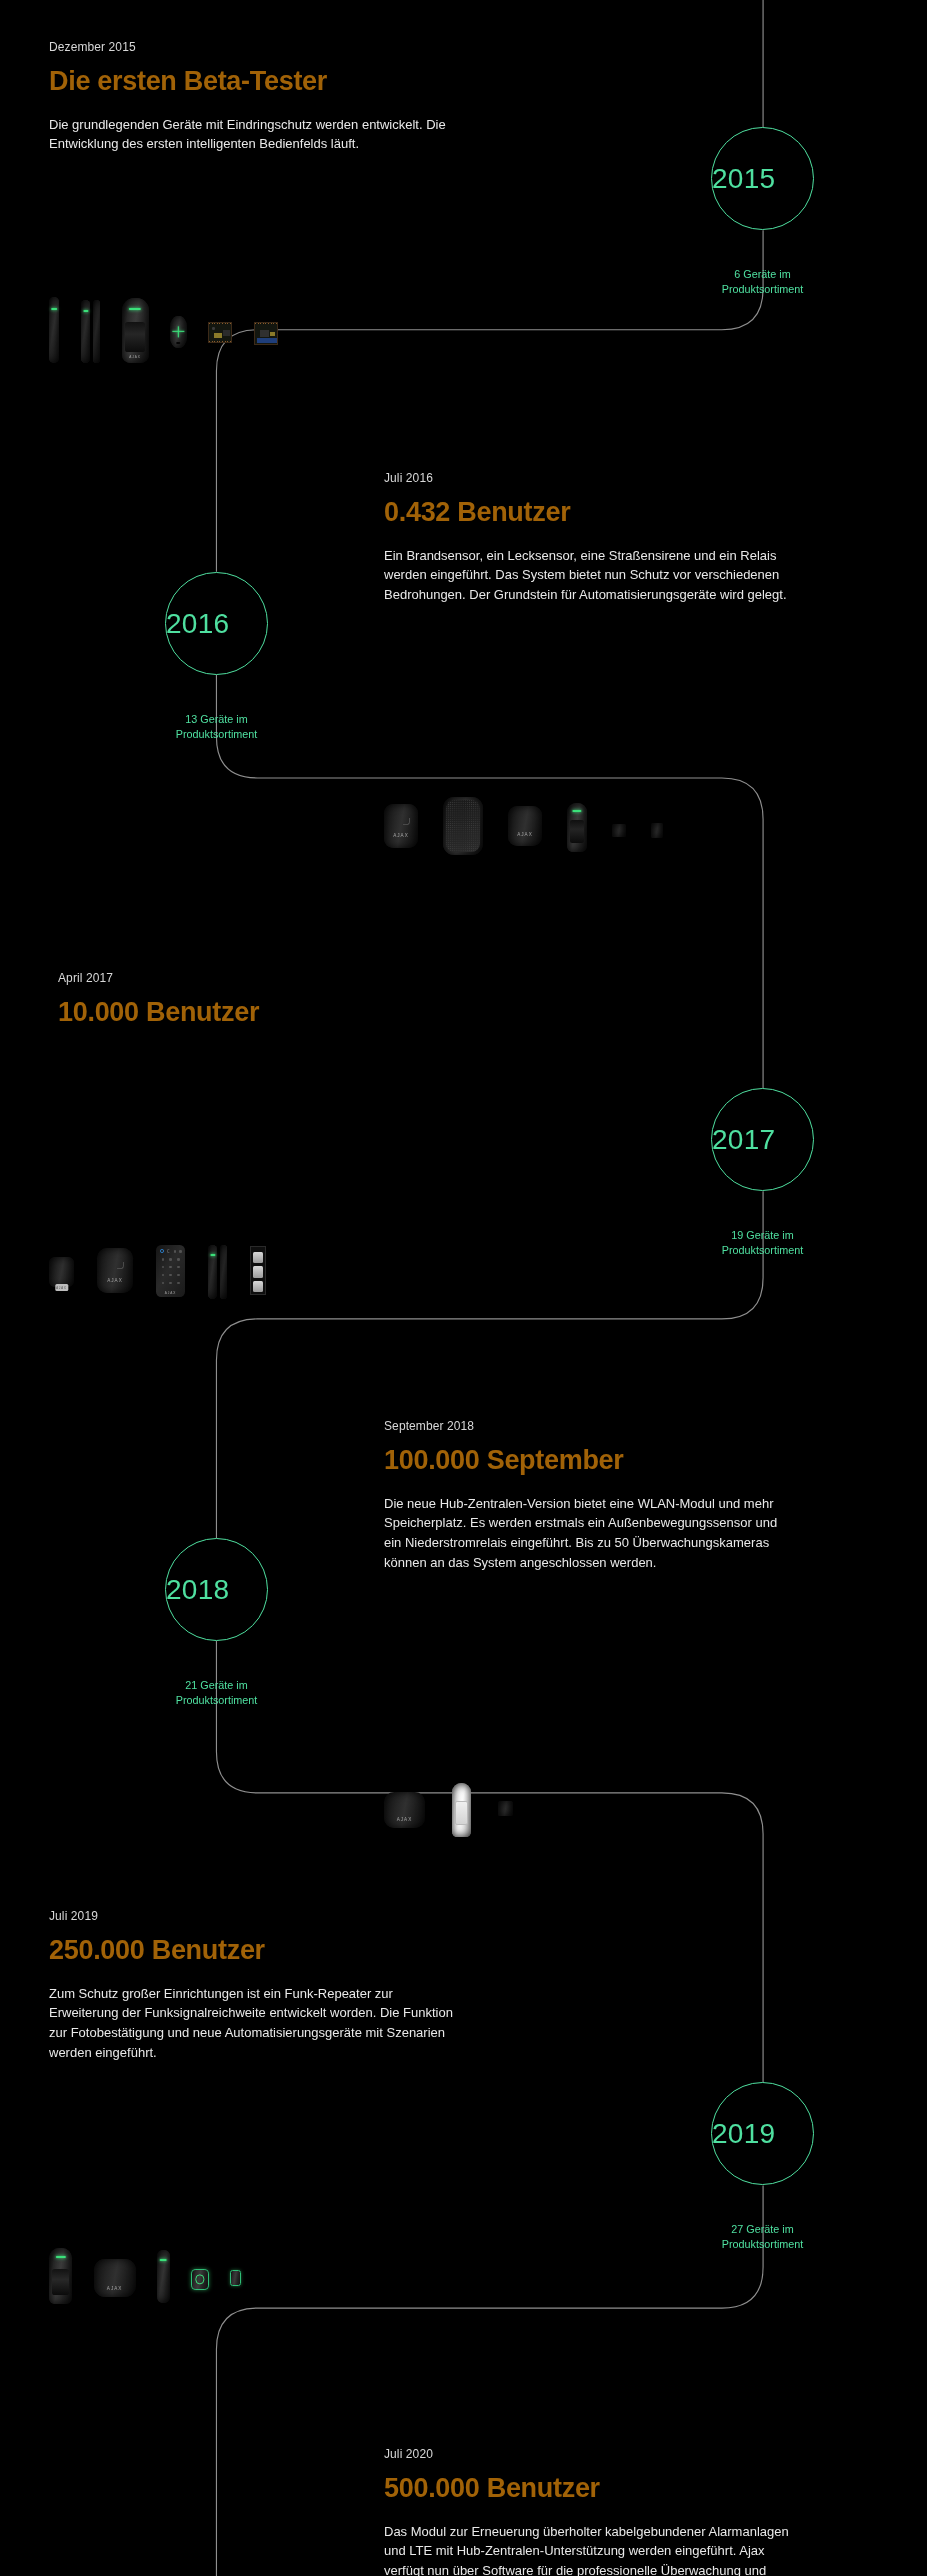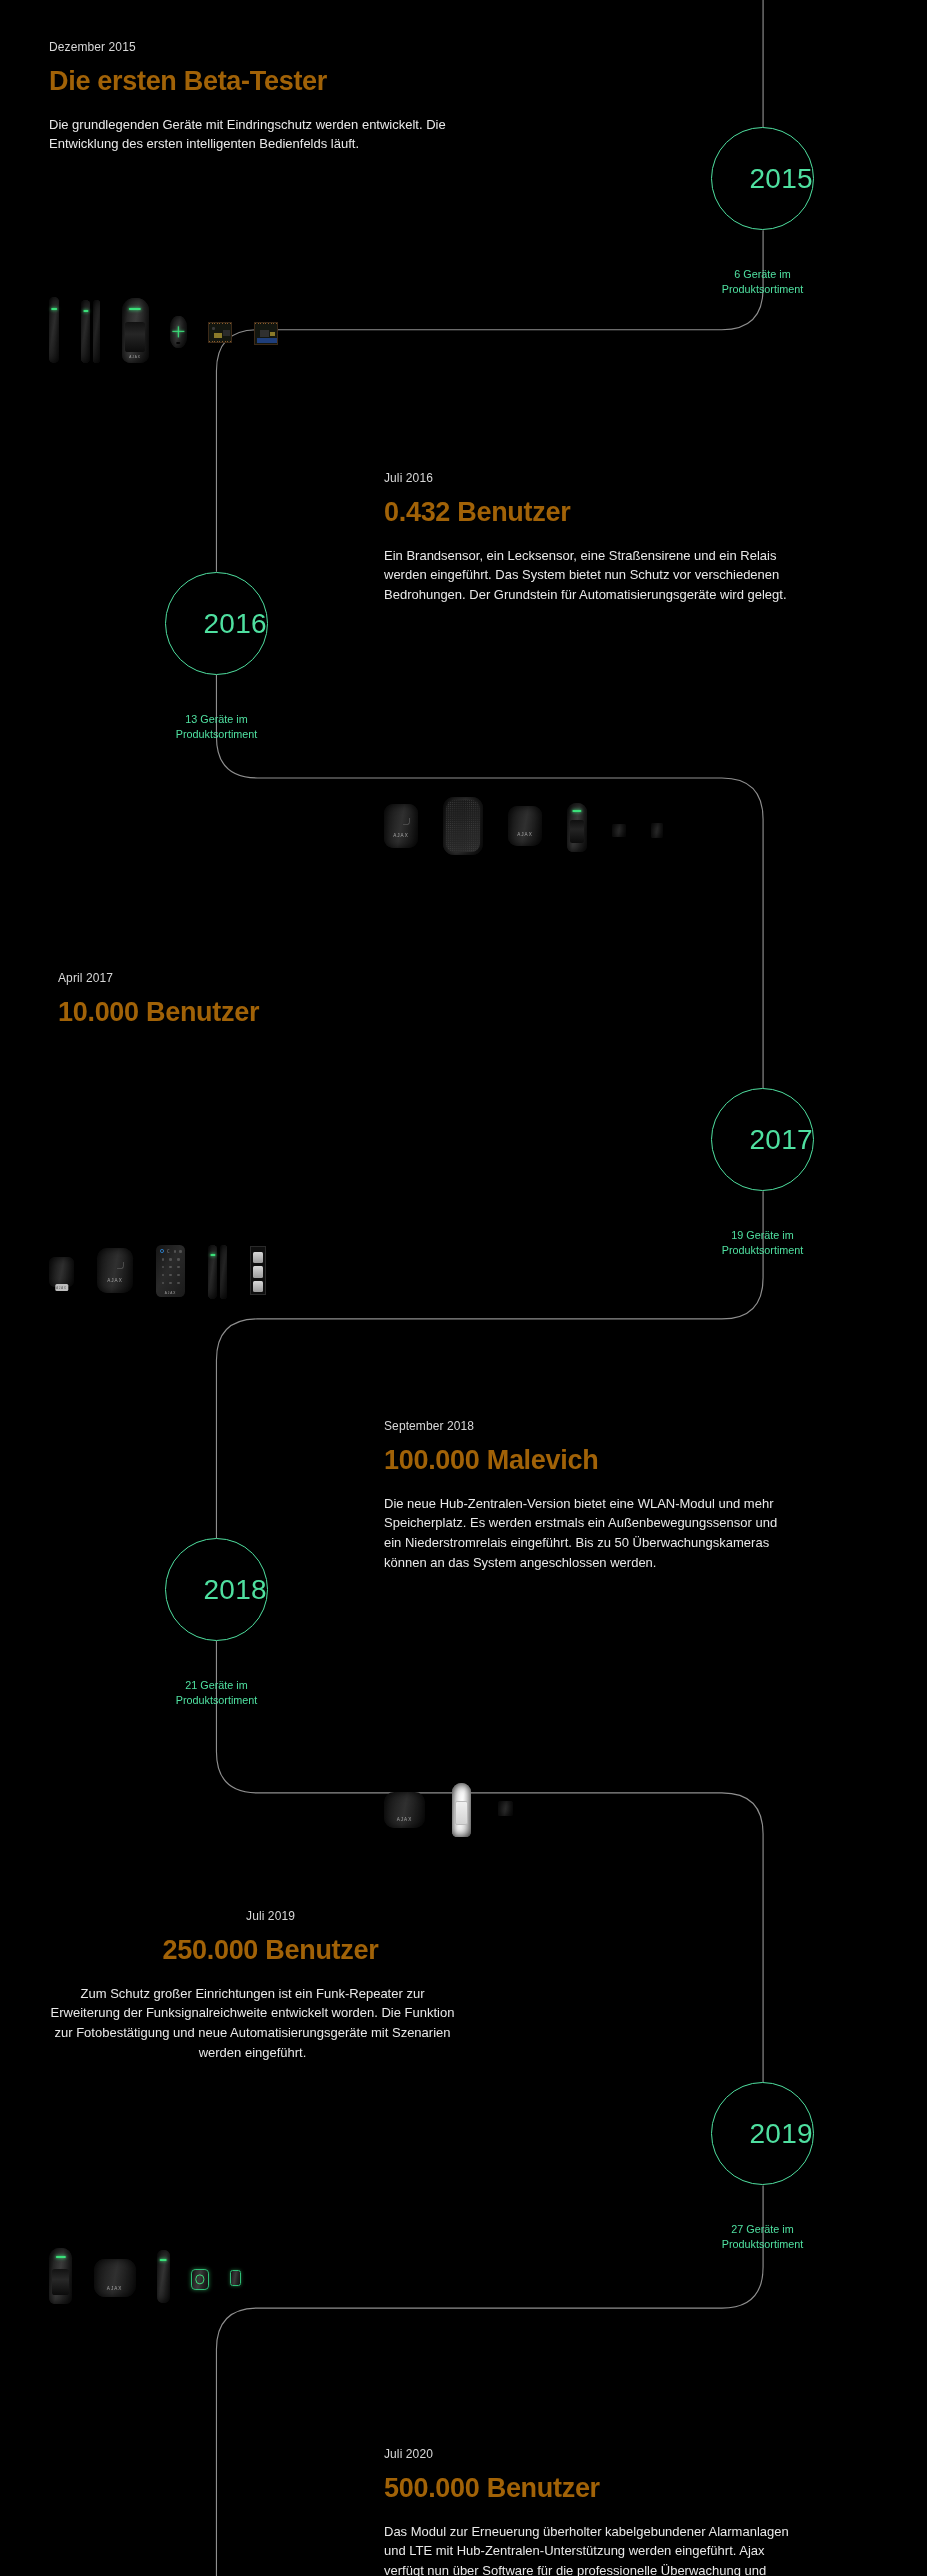--- a/index.html
+++ b/index.html
@@ -33,21 +33,21 @@
     width:103px;
     z-index:4;
     text-align:center;
   }
   .year-circle {
     width:103px; height:103px;
     border-radius:50%;
     border:1px solid #4FE0A0;
     display:flex;
     align-items:center;
-    justify-content:flex-end;
+    justify-content:flex-start;
     background:#000;
   }
   .year-circle span {
     font-size:28px;
     font-weight:400;
     color:#4FE0A0;
     letter-spacing:0.3px;
     line-height:1;
   }
   .year-devices {
@@ -343,40 +343,40 @@
 
   <div class="year-badge" style="left:165px; top:1538px;">
     <div class="year-circle">
       <span>2018</span>
     </div>
     <div class="year-devices">21 Geräte im
 Produktsortiment</div>
   </div>
   <div class="block" style="left:384px; top:1419px; width:428px;">
     <div class="date">September 2018</div>
-    <div class="headline">100.000 Malevich</div>
+    <div class="headline">100.000 September</div>
     <div class="body" style="width:407px">Die neue Hub-Zentralen-Version bietet eine WLAN-Modul und mehr Speicherplatz. Es werden erstmals ein Außenbewegungssensor und ein Niederstromrelais eingeführt. Bis zu 50 Überwachungskameras können an das System angeschlossen werden.</div>
   </div>
   <div class="device-row" style="left:384px; top:1777px; gap:27px; height:62px;">
     <div class="device">
       <div class="dv flat" style="width:41px;height:36px;border-radius:10.3px;margin-bottom:11.3px;">
         <div class="ajax-mark" style="bottom:6.2px;">AJAX</div>
       </div>
     </div>
     <div class="device">
       <div class="dv white" style="width:18.5px;height:54px;border-radius:9.3px 9.3px 5.2px 5.2px;margin-bottom:2.1px;">
         <div style="position:absolute;left:2.6px;right:2.6px;top:18.5px;height:24px;background:linear-gradient(180deg,#efefef,#d4d4d4);border-radius:2.1px;border:0.5px solid #bbb;"></div>
       </div>
     </div>
     <div class="device">
       <div class="dv flat" style="width:15.5px;height:15.5px;border-radius:2.6px;margin-bottom:23px;"></div>
     </div>
   </div>
 
-  <div class="block" style="left:49px; top:1909px; width:443px;text-align:center;">
+  <div class="block" style="left:49px; top:1909px; width:443px;">
     <div class="date">Juli 2019</div>
     <div class="headline">250.000 Benutzer</div>
     <div class="body" style="width:407px">Zum Schutz großer Einrichtungen ist ein Funk-Repeater zur Erweiterung der Funksignalreichweite entwickelt worden. Die Funktion zur Fotobestätigung und neue Automatisierungsgeräte mit Szenarien werden eingeführt.</div>
   </div>
   <div class="year-badge" style="left:711px; top:2082px;">
     <div class="year-circle">
       <span>2019</span>
     </div>
     <div class="year-devices">27 Geräte im
 Produktsortiment</div>

